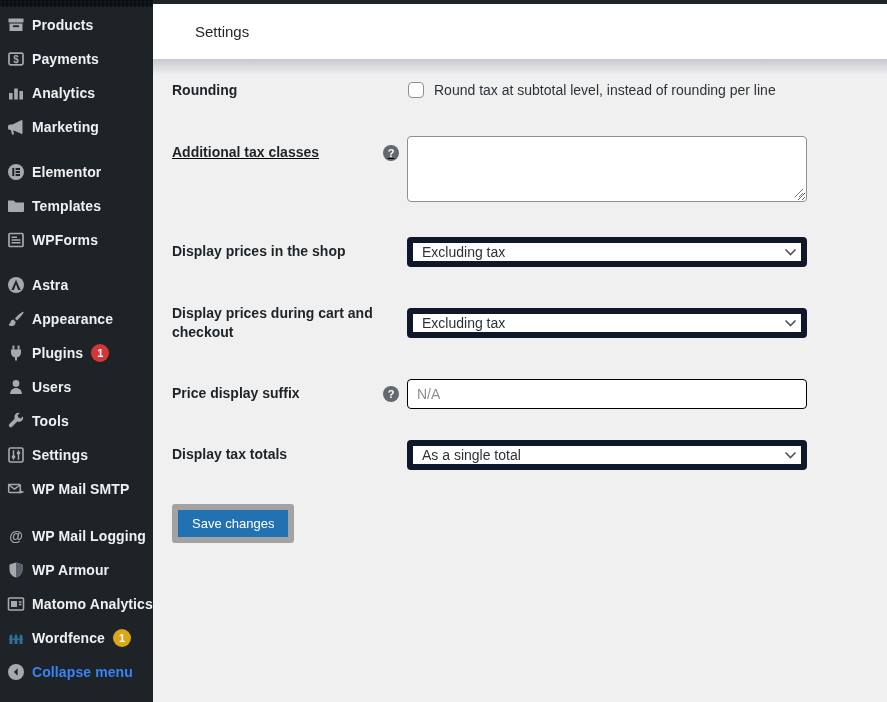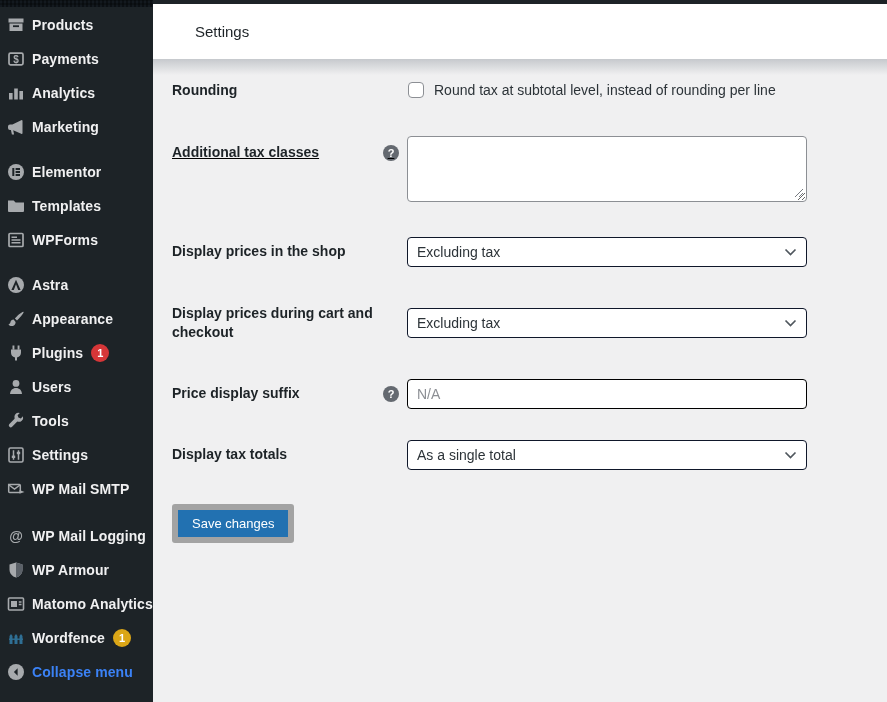--- a/index.html
+++ b/index.html
@@ -47,21 +47,21 @@
               font-size:11px; font-weight:700; display:flex; align-items:center;
               justify-content:center; cursor:default; }
   .f-field { width:400px; flex:0 0 400px; position:relative; }
 
   .chk-row { display:flex; align-items:flex-end; }
   .wp-checkbox { appearance:none; -webkit-appearance:none; width:16px; height:16px;
                  border:1px solid #8c8f94; border-radius:4px; background:#ffffff;
                  margin:0 10px 0 1px; cursor:pointer; flex:0 0 16px; }
   .chk-label { font-size:14px; color:#2c3338; cursor:pointer; }
 
-  .wp-select { height:30px; width:400px; background:#ffffff; border:1px solid #0f172a;
+  .wp-select { height:30px; width:400px; background:#ffffff; border:6px solid #0f172a;
                border-radius:4px; font-size:14px; color:#2c3338; display:flex;
                align-items:center; padding:0 30px 0 9px; cursor:pointer; }
   .sel-chevron { position:absolute; right:10px; top:50%; transform:translateY(-50%);
                  pointer-events:none; display:flex; }
 
   .wp-textarea { width:400px; height:66px; background:#ffffff; border:1px solid #8c8f94;
                  border-radius:4px; font-size:14px; color:#2c3338; padding:6px 8px;
                  resize:vertical; font-family:"Liberation Sans", sans-serif; }
   .resize-grip { position:absolute; right:3px; bottom:4px; pointer-events:none; }
 

